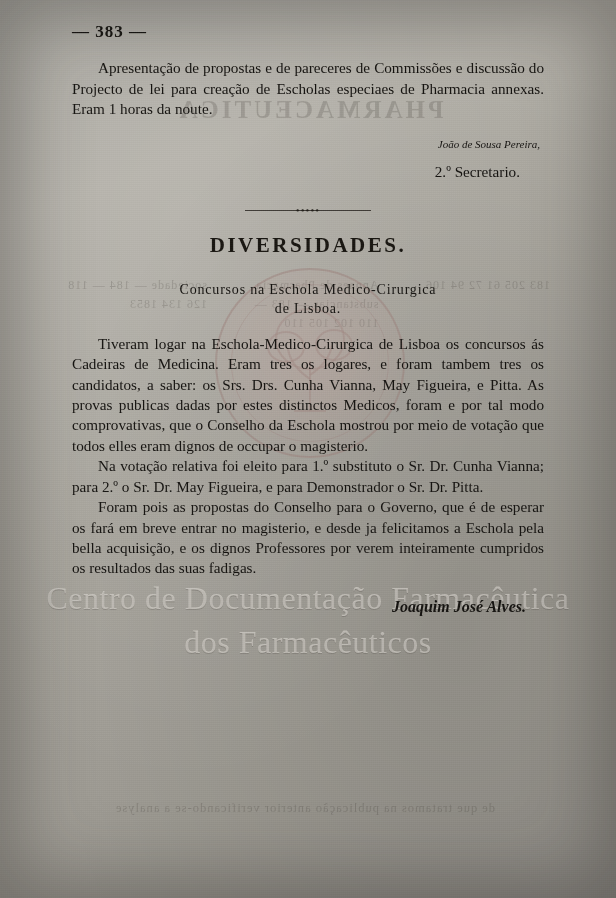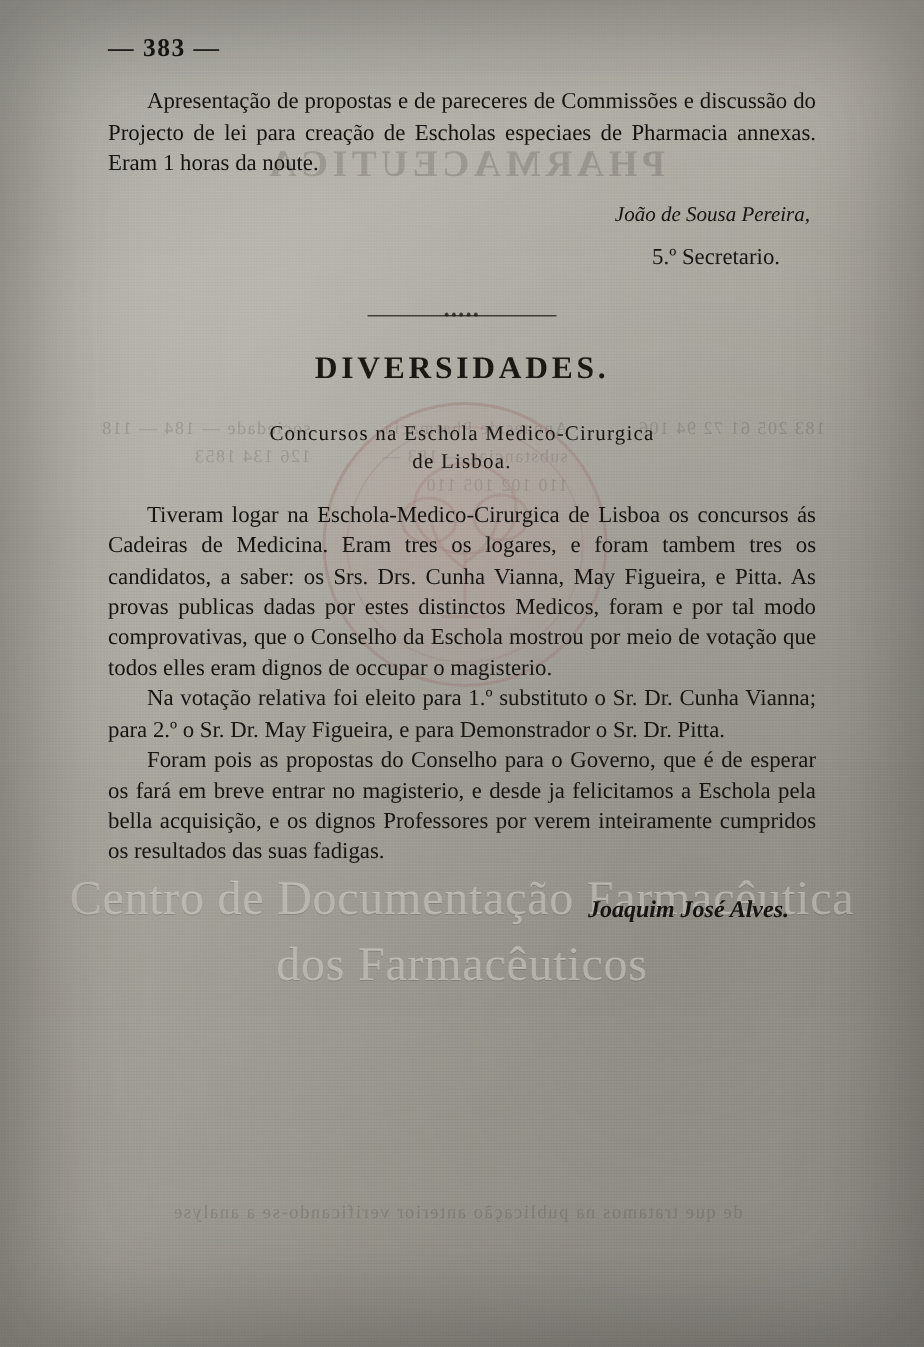--- a/index.html
+++ b/index.html
@@ -135,21 +135,21 @@
   p.para {
     margin: 0;
     text-indent: 26px;
     text-align: justify;
     text-justify: inter-word;
   }
   .signature {
     margin: 14px 0 0 0;
     text-align: right;
     font-style: italic;
-    font-size: 14px;
+    font-size: 11px;
     padding-right: 4px;
   }
   .secretary {
     margin: 8px 0 0 0;
     text-align: right;
     font-size: 15.2px;
     padding-right: 24px;
   }
   .rule {
     margin: 24px auto 18px auto;
@@ -245,21 +245,21 @@
     <span class="blk">dos Farmacêuticos</span>
   </div>
 
   <div class="content">
 
     <div class="folio">— 383 —</div>
 
     <p class="para">Apresentação de propostas e de pareceres de Commissões e discussão do Projecto de lei para creação de Escholas especiaes de Pharmacia annexas. Eram 1 horas da noute.</p>
 
     <p class="signature">João de Sousa Pereira,</p>
-    <p class="secretary">5.º Secretario.</p>
+    <p class="secretary">2.º Secretario.</p>
 
     <div class="rule">
       <span class="dots">•••••</span>
     </div>
 
     <div class="section-title">DIVERSIDADES.</div>
 
     <div class="sub-title">
       <span class="blk">Concursos na Eschola Medico-Cirurgica</span>
       <span class="blk">de Lisboa.</span>

